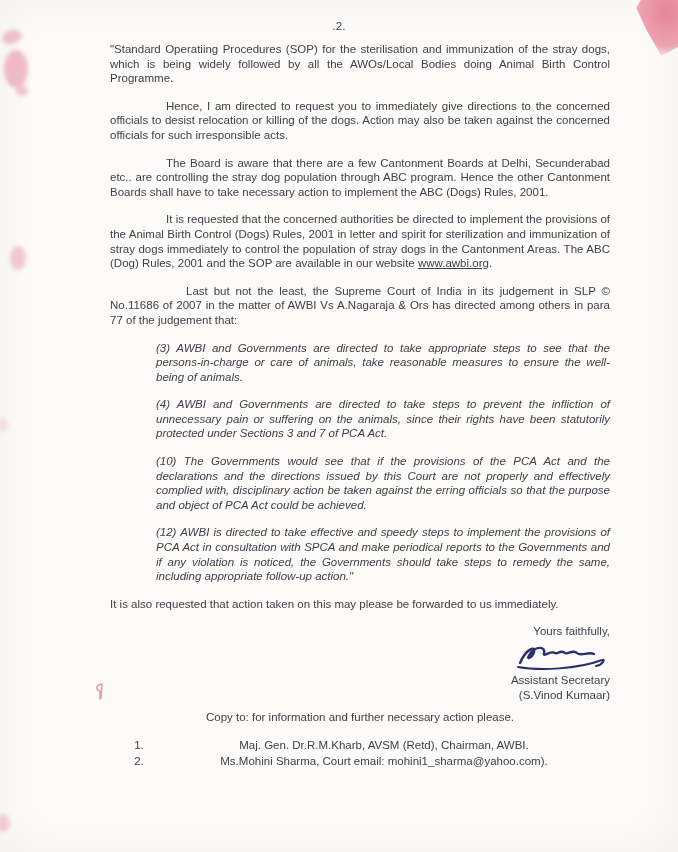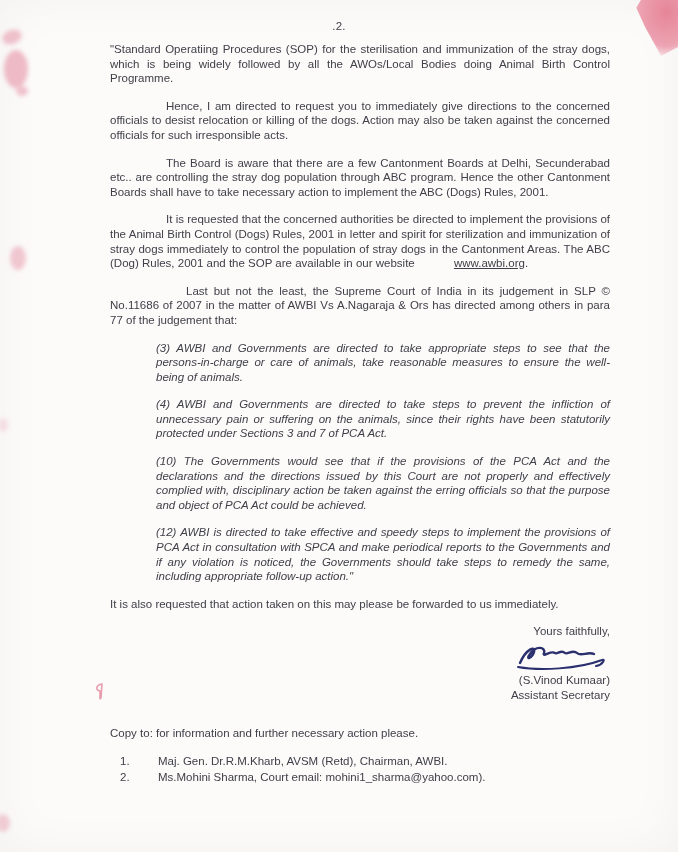--- a/index.html
+++ b/index.html
@@ -29,29 +29,29 @@
     text-align:justify;
   }
   .content p{margin:0 0 13px 0;}
   .indent1{text-indent:56px;}
   .indent2{text-indent:76px;}
   .quote{
     margin-left:46px !important;
     font-style:italic;
   }
   .weblink{
-    color:inherit;text-decoration:underline;cursor:pointer;margin-left:36px;
+    color:inherit;text-decoration:underline;cursor:pointer;
   }
   .closing{
     text-align:right;
     line-height:15px;
   }
   .signature-wrap{height:32px;margin:2px 0 0 0;}
   .signature-wrap svg{display:inline-block;}
-  .copy-block{margin-top:23px;text-align:left;}
+  .copy-block{margin-top:7px;text-align:center;}
   .copy-heading{margin:0 0 10px 0;}
   .copy-item{display:flex;line-height:15.5px;}
   .copy-item .num{width:38px;padding-left:10px;flex:0 0 auto;}
   .copy-item .txt{flex:1;}
   
   .artifact{position:absolute;pointer-events:none;}
   .blob-tr{
     right:-4px;top:-6px;width:52px;height:62px;
     background:radial-gradient(ellipse at 70% 30%, #e4798f 0%, #eb9aab 55%, rgba(235,154,171,0) 78%);
     clip-path:polygon(28% 0,100% 0,100% 82%,60% 100%,30% 55%,12% 22%);
@@ -112,22 +112,22 @@
     <p>It is also requested that action taken on this may please be forwarded to us immediately.</p>
 
     <div class="closing">
       <div>Yours faithfully,</div>
       <div class="signature-wrap">
         <svg width="100" height="32" viewBox="0 0 100 32">
           <path d="M10 22 C16 8, 26 4, 24 11 C22 17, 15 20, 20 13 C26 4, 36 6, 34 12 C32 17, 41 9, 45 12 C47 14, 51 8, 55 12 C57 14, 63 8, 67 12 C71 16, 78 10, 84 13" fill="none" stroke="var(--signature-ink)" stroke-width="2.4" stroke-linecap="round"></path>
           <path d="M8 26 C30 30, 68 28, 92 19 C96 17, 93 24, 86 25" fill="none" stroke="var(--signature-ink)" stroke-width="2" stroke-linecap="round"></path>
         </svg>
       </div>
+      <div>Assistant Secretary</div>
       <div>(S.Vinod Kumaar)</div>
-      <div>Assistant Secretary</div>
     </div>
 
     <div class="copy-block">
       <p class="copy-heading">Copy to: for information and further necessary action please.</p>
       <div class="copy-item">
         <span class="num">1.</span>
         <span class="txt">Maj. Gen. Dr.R.M.Kharb, AVSM (Retd), Chairman, AWBI.</span>
       </div>
       <div class="copy-item">
         <span class="num">2.</span>

